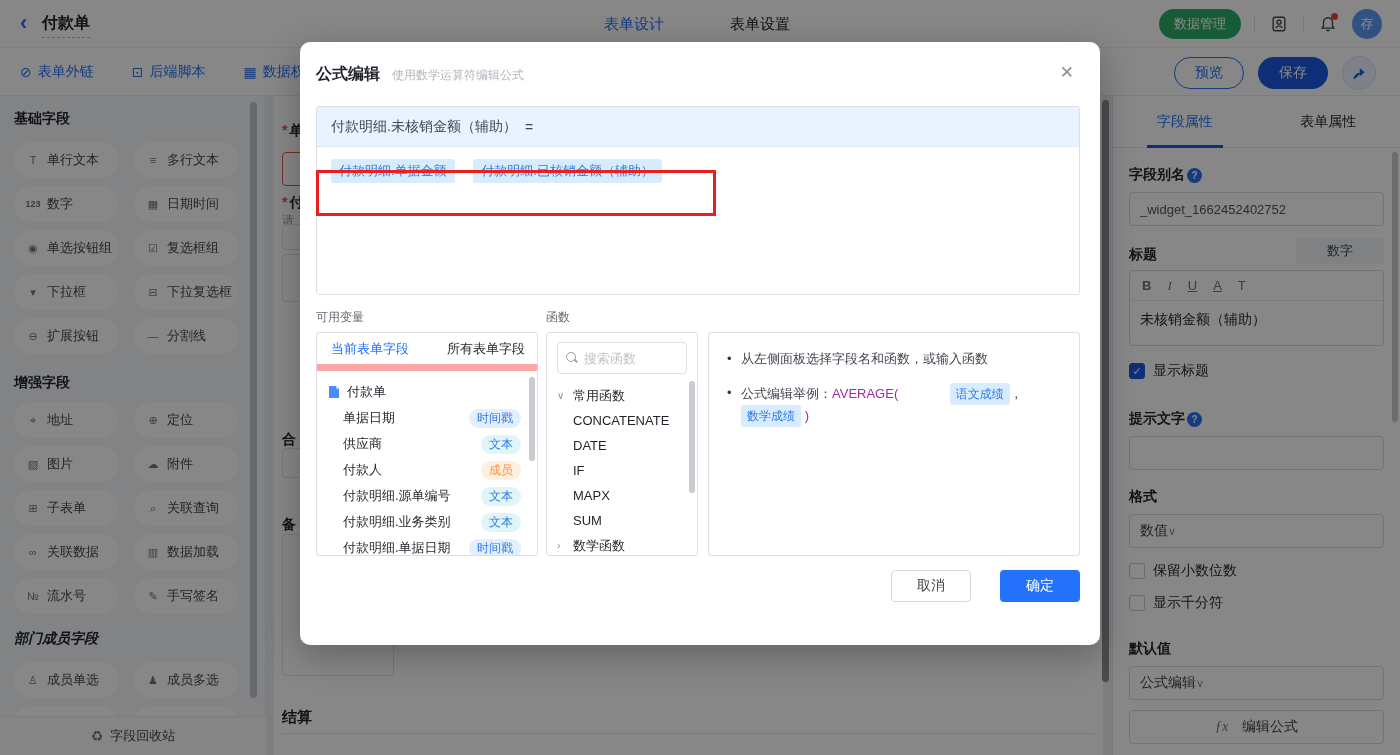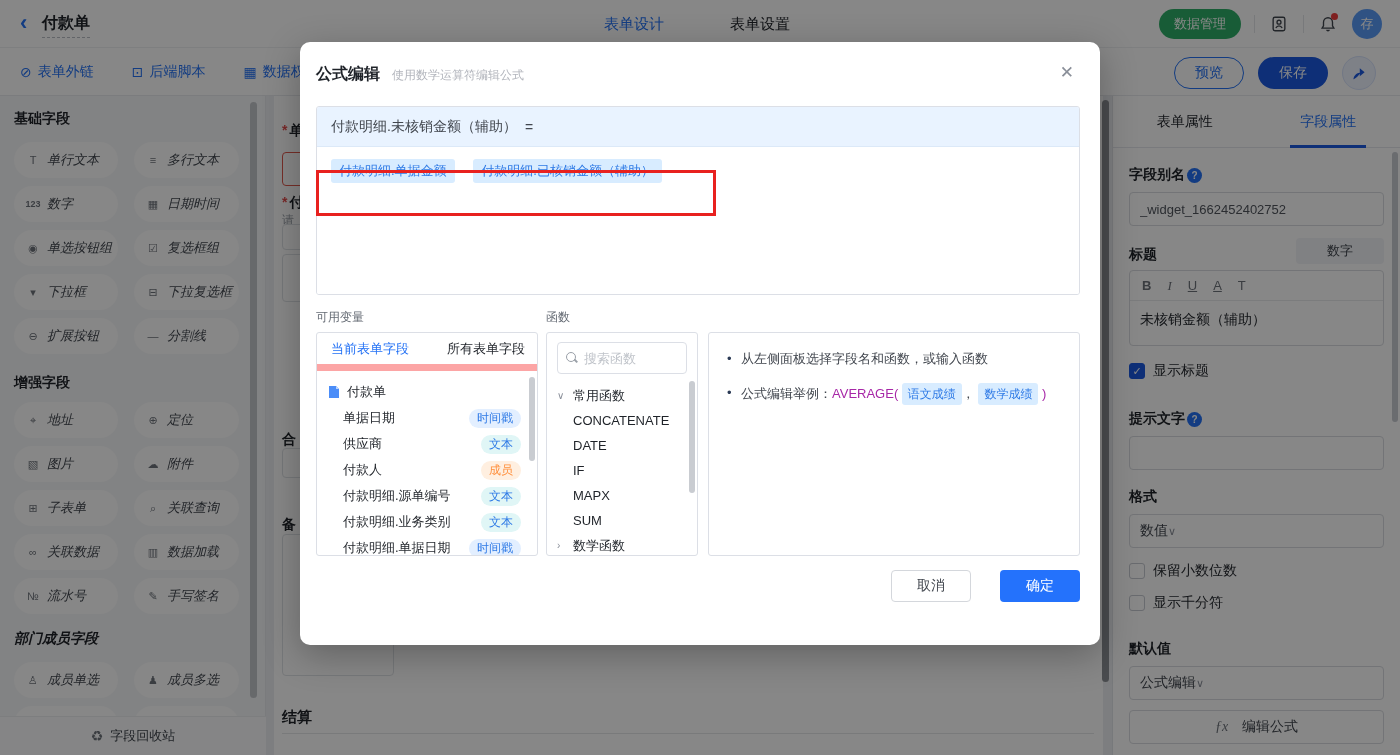--- a/index.html
+++ b/index.html
@@ -25,21 +25,21 @@
   .sh-link .g { font-size:14px; }
   .sh-right { position:absolute; right:24px; top:8px; display:flex; align-items:center; gap:14px; }
   .btn-preview { width:70px; height:32px; border:1px solid #2472f5; color:#2472f5; border-radius:16px; background:#fff; font-size:14px; display:flex; align-items:center; justify-content:center; cursor:pointer; }
   .btn-save { width:70px; height:32px; background:#1b5ae0; color:#fff; border-radius:16px; font-size:14px; display:flex; align-items:center; justify-content:center; cursor:pointer; }
   .btn-share { width:34px; height:34px; border-radius:50%; background:#eef3ff; border:1px solid #d6e2fb; color:#1b5ae0; display:flex; align-items:center; justify-content:center; cursor:pointer; }
 
   .sidebar { position:absolute; left:0; top:96px; width:266px; height:659px; background:#f6f7f9; border-right:1px solid #e7e9ec; z-index:1; }
   .sb-head { position:absolute; left:14px; font-size:14px; font-weight:700; color:#1f2329; }
   .sb-btn { position:absolute; width:104px; height:36px; background:#fff; border-radius:18px; display:flex; align-items:center; padding-left:11px; gap:6px; cursor:pointer; }
   .sb-btn .g { font-size:11px; color:#6f747c; min-width:16px; text-align:center; }
-  .sb-btn .t { font-size:13px; color:#41464e; white-space:nowrap;font-style:italic; }
+  .sb-btn .t { font-size:13px; color:#41464e; white-space:nowrap; }
   .sb-col1 { left:14px; } .sb-col2 { left:134px; width:105px; }
   .sb-scroll { position:absolute; right:8px; top:6px; width:7px; height:596px; border-radius:4px; background:#c3c6cb; }
   .sb-footer { position:absolute; left:0; bottom:0; width:266px; height:39px; background:#fbfcfd; border-top:1px solid #eceef0; display:flex; align-items:center; justify-content:center; gap:7px; font-size:13px; color:#41464e; cursor:pointer; }
   .sb-footer .g { font-size:14px; color:#6f747c; }
 
   .canvas { position:absolute; left:266px; top:96px; width:846px; height:659px; background:#edeff2; z-index:1; }
   .form-card { position:absolute; left:8px; top:0; width:829px; height:659px; background:#fff; }
   .fc-label { position:absolute; left:8px; font-size:14px; font-weight:600; color:#1f2329; }
   .fc-req { color:#e34d4d; margin-right:2px; }
   .fc-hint { position:absolute; left:8px; font-size:12px; color:#9ba1a9; }
@@ -300,22 +300,22 @@
     <div class="fc-label" style="top:420px;">备</div>
     <div class="fc-box" style="top:438px;height:142px;width:112px;"></div>
     <div class="fc-label" style="top:612px;font-size:15px;">结算</div>
     <div style="position:absolute;left:8px;top:637px;width:812px;height:1px;background:#e4e6e9;"></div>
   </div>
   <div class="canvas-scroll"></div>
 </div>
 
 <div class="right-panel">
   <div class="rp-tabs">
+    <div class="rp-tab active">字段属性</div>
     <div class="rp-tab">表单属性</div>
-    <div class="rp-tab active">字段属性</div>
   </div>
   <div class="rp-body">
     <div class="rp-label" style="margin-top:18px;">
       <span>字段别名</span>
       <span class="qmark">?</span>
     </div>
     <input class="rp-input" style="margin-top: 8px;" value="_widget_1662452402752">
     <div style="display:flex;justify-content:space-between;align-items:flex-end;margin-top:12px;">
       <span class="rp-label">标题</span>
       <span class="chip">数字</span>
@@ -453,21 +453,21 @@
       </div>
 
       <div class="f-scroll"></div>
     </div>
 
     <div class="panel p-help">
       <div class="help-body">
         <div class="h-li">从左侧面板选择字段名和函数，或输入函数</div>
         <div class="h-li">
           <span>公式编辑举例：</span><span class="fn-purple">AVERAGE(</span>
-          <span class="token" style="font-size:12px;padding:1px 6px;">语文成绩</span><span>，</span>
+          <span class="token" style="font-size:12px;padding:1px 6px;margin-left:48px;">语文成绩</span><span>，</span>
           <span class="token" style="font-size:12px;padding:1px 6px;">数学成绩</span>
           <span class="fn-purple">)</span>
         </div>
       </div>
     </div>
   </div>
 
   <div class="m-footer">
     <div class="btn-cancel">取消</div>
     <div class="btn-ok">确定</div>

